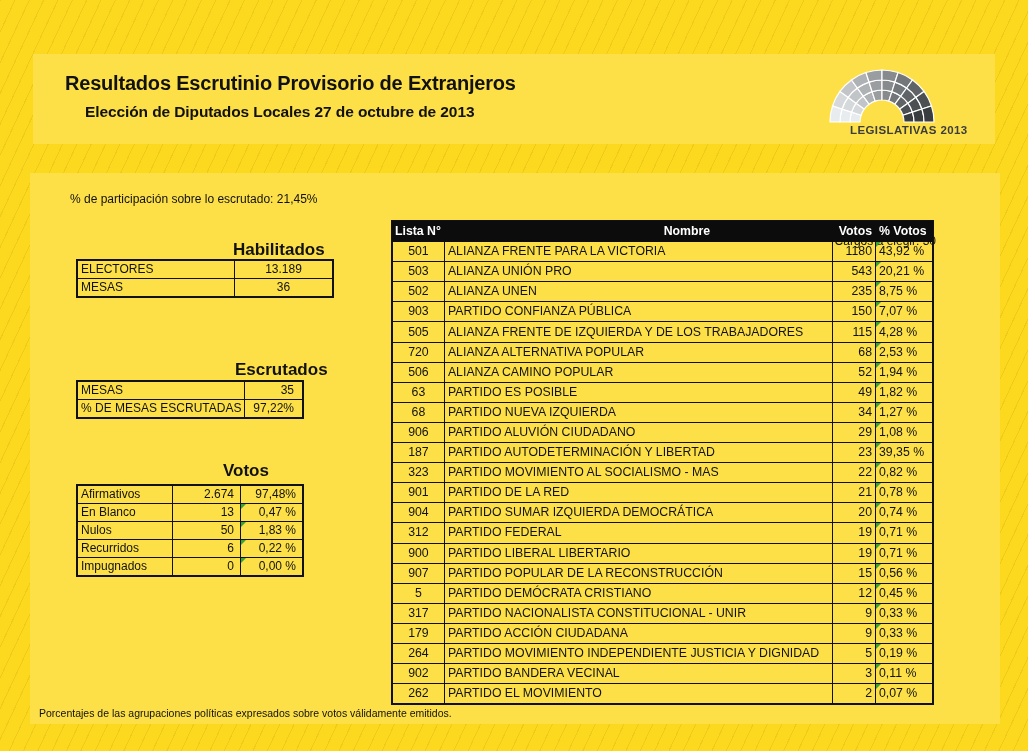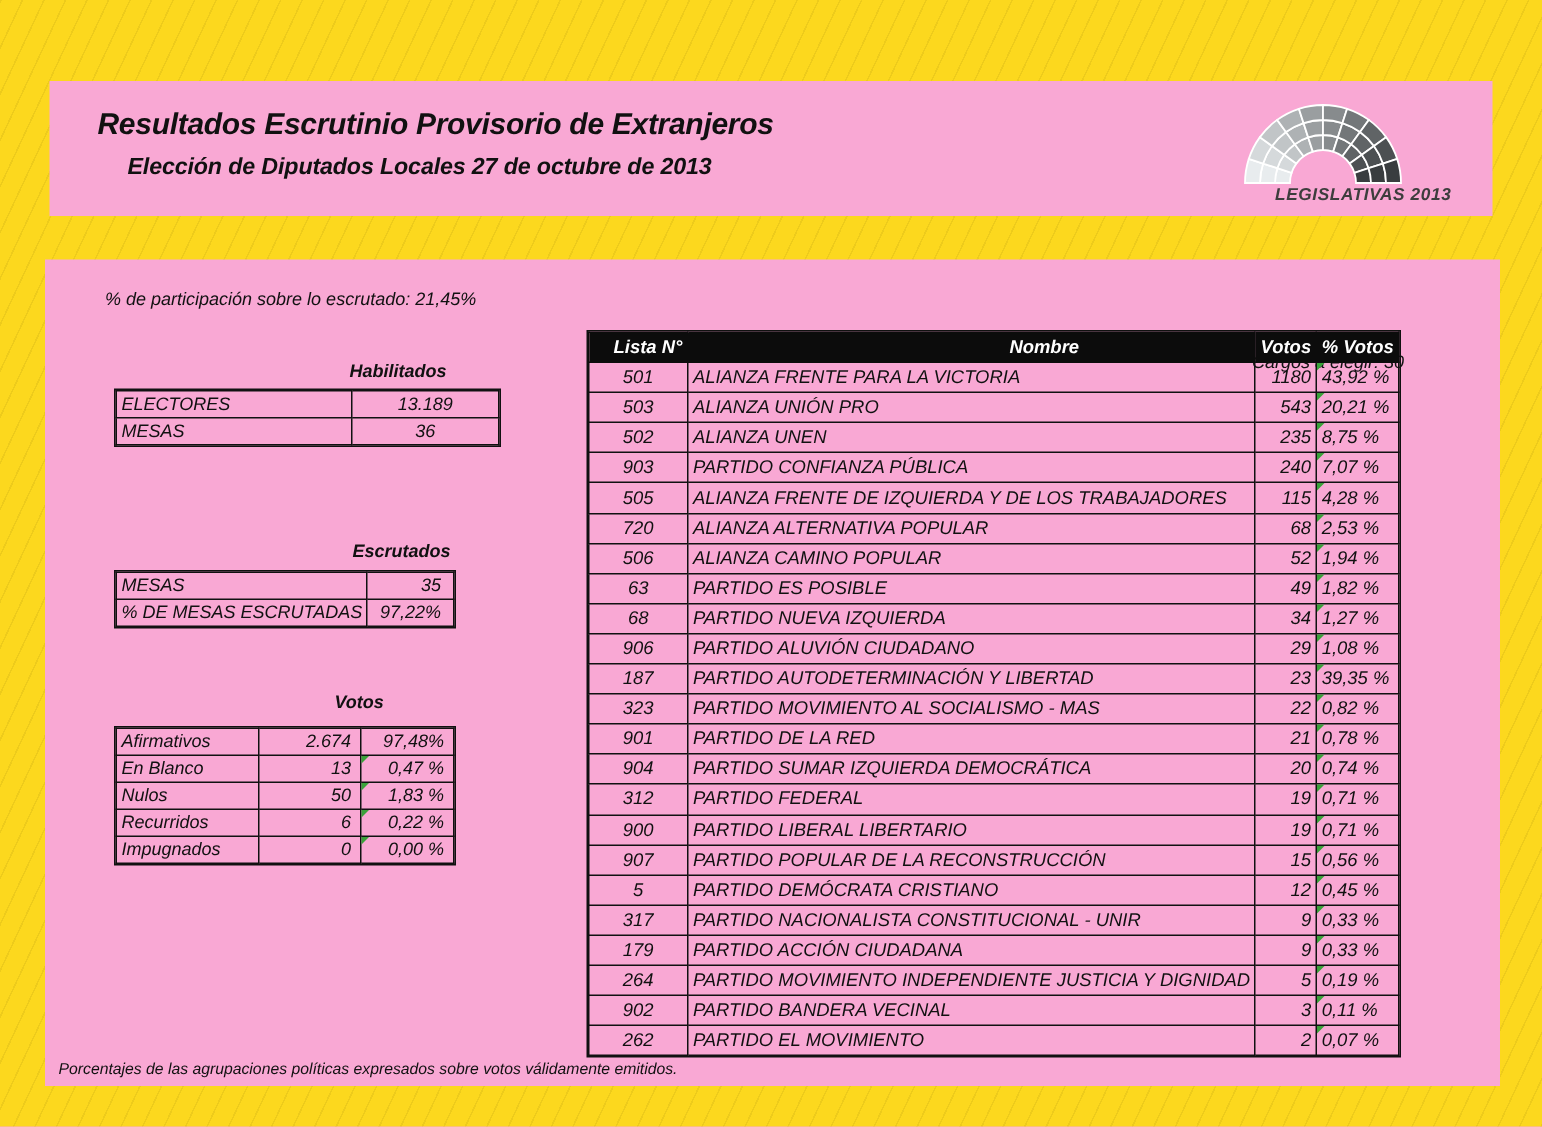--- a/index.html
+++ b/index.html
@@ -3,34 +3,34 @@
   <meta charset="utf-8">
   <style>
     html, body { margin: 0; padding: 0; }
     body {
       width: 1028px; height: 751px; overflow: hidden; position: relative;
       background-color: #fcd81e;
       background-image: repeating-linear-gradient(-65deg, rgba(200,170,20,0.28) 0px, rgba(200,170,20,0.28) 1px, transparent 1px, transparent 13px);
       font-family: "Liberation Sans", sans-serif;
       color: #111;
     }
-    .panel { position: absolute; background: #f9a8d4; font-style: italic; }
+    .panel { position: absolute; background: #fde047; }
     #header-panel { left: 33px; top: 54px; width: 962px; height: 90px; }
     #main-panel { left: 30px; top: 173px; width: 970px; height: 551px; }
 
     .title { position: absolute; left: 32px; top: 18px; font-size: 20px; font-weight: bold; letter-spacing: -0.2px; }
     .subtitle { position: absolute; left: 52px; top: 49px; font-size: 15.5px; font-weight: bold; letter-spacing: -0.1px; }
 
     .logo { position: absolute; left: 774px; top: 8px; width: 150px; height: 78px; }
     .logo-text { position: absolute; left: 817px; top: 70px; font-size: 11.5px; font-weight: bold; color: #3d3d3d; letter-spacing: 0.4px; }
 
     .abs { position: absolute; }
     .participacion { left: 40px; top: 19px; font-size: 12px; }
     .cargos { right: 64px; top: 21px; font-size: 12px; margin-top: 40px; }
-    .section-label { font-size: 12px; font-weight: bold; }
+    .section-label { font-size: 17px; font-weight: bold; }
 
     table.grid { position: absolute; border-collapse: collapse; font-size: 12px; }
     table.grid td { border: 1px solid #111; padding: 0 3px; height: 18px; line-height: 17px; white-space: nowrap; box-sizing: border-box; }
     table.grid.outer { outline: 1.5px solid #111; }
     .c { text-align: center; }
     .r { text-align: right; }
     .green-tri { position: relative; }
     .green-tri::before {
       content: ""; position: absolute; left: 0; top: 0;
       border-top: 5px solid #3aa23a; border-right: 5px solid transparent;
@@ -149,21 +149,21 @@
           <td style="width:95px">Impugnados</td>
           <td class="r" style="width:68px;padding-right:6px">0</td>
           <td class="r green-tri" style="padding-right:6px">0,00 %</td>
         </tr>
       </tbody>
   </table>
 
   <table class="grid outer" id="results-table">
     <tbody id="results-body">
       <tr class="head">
-        <td class="lista" style="text-align:center;padding-left:16px">Lista N°</td>
+        <td class="lista" style="text-align:center;padding-left:2px">Lista N°</td>
         <td style="text-align:center;padding-left:100px">Nombre</td>
         <td class="votos">Votos</td>
         <td class="pct">% Votos</td>
       </tr>
     <tr>
           <td class="lista">501</td>
           <td>ALIANZA FRENTE PARA LA VICTORIA</td>
           <td class="votos">1180</td>
           <td class="pct green-tri">43,92 %</td>
         </tr>
@@ -175,21 +175,21 @@
         </tr>
         <tr>
           <td class="lista">502</td>
           <td>ALIANZA UNEN</td>
           <td class="votos">235</td>
           <td class="pct green-tri">8,75 %</td>
         </tr>
         <tr>
           <td class="lista">903</td>
           <td>PARTIDO CONFIANZA PÚBLICA</td>
-          <td class="votos">240</td>
+          <td class="votos">150</td>
           <td class="pct green-tri">7,07 %</td>
         </tr>
         <tr>
           <td class="lista">505</td>
           <td>ALIANZA FRENTE DE IZQUIERDA Y DE LOS TRABAJADORES</td>
           <td class="votos">115</td>
           <td class="pct green-tri">4,28 %</td>
         </tr>
         <tr>
           <td class="lista">720</td>

